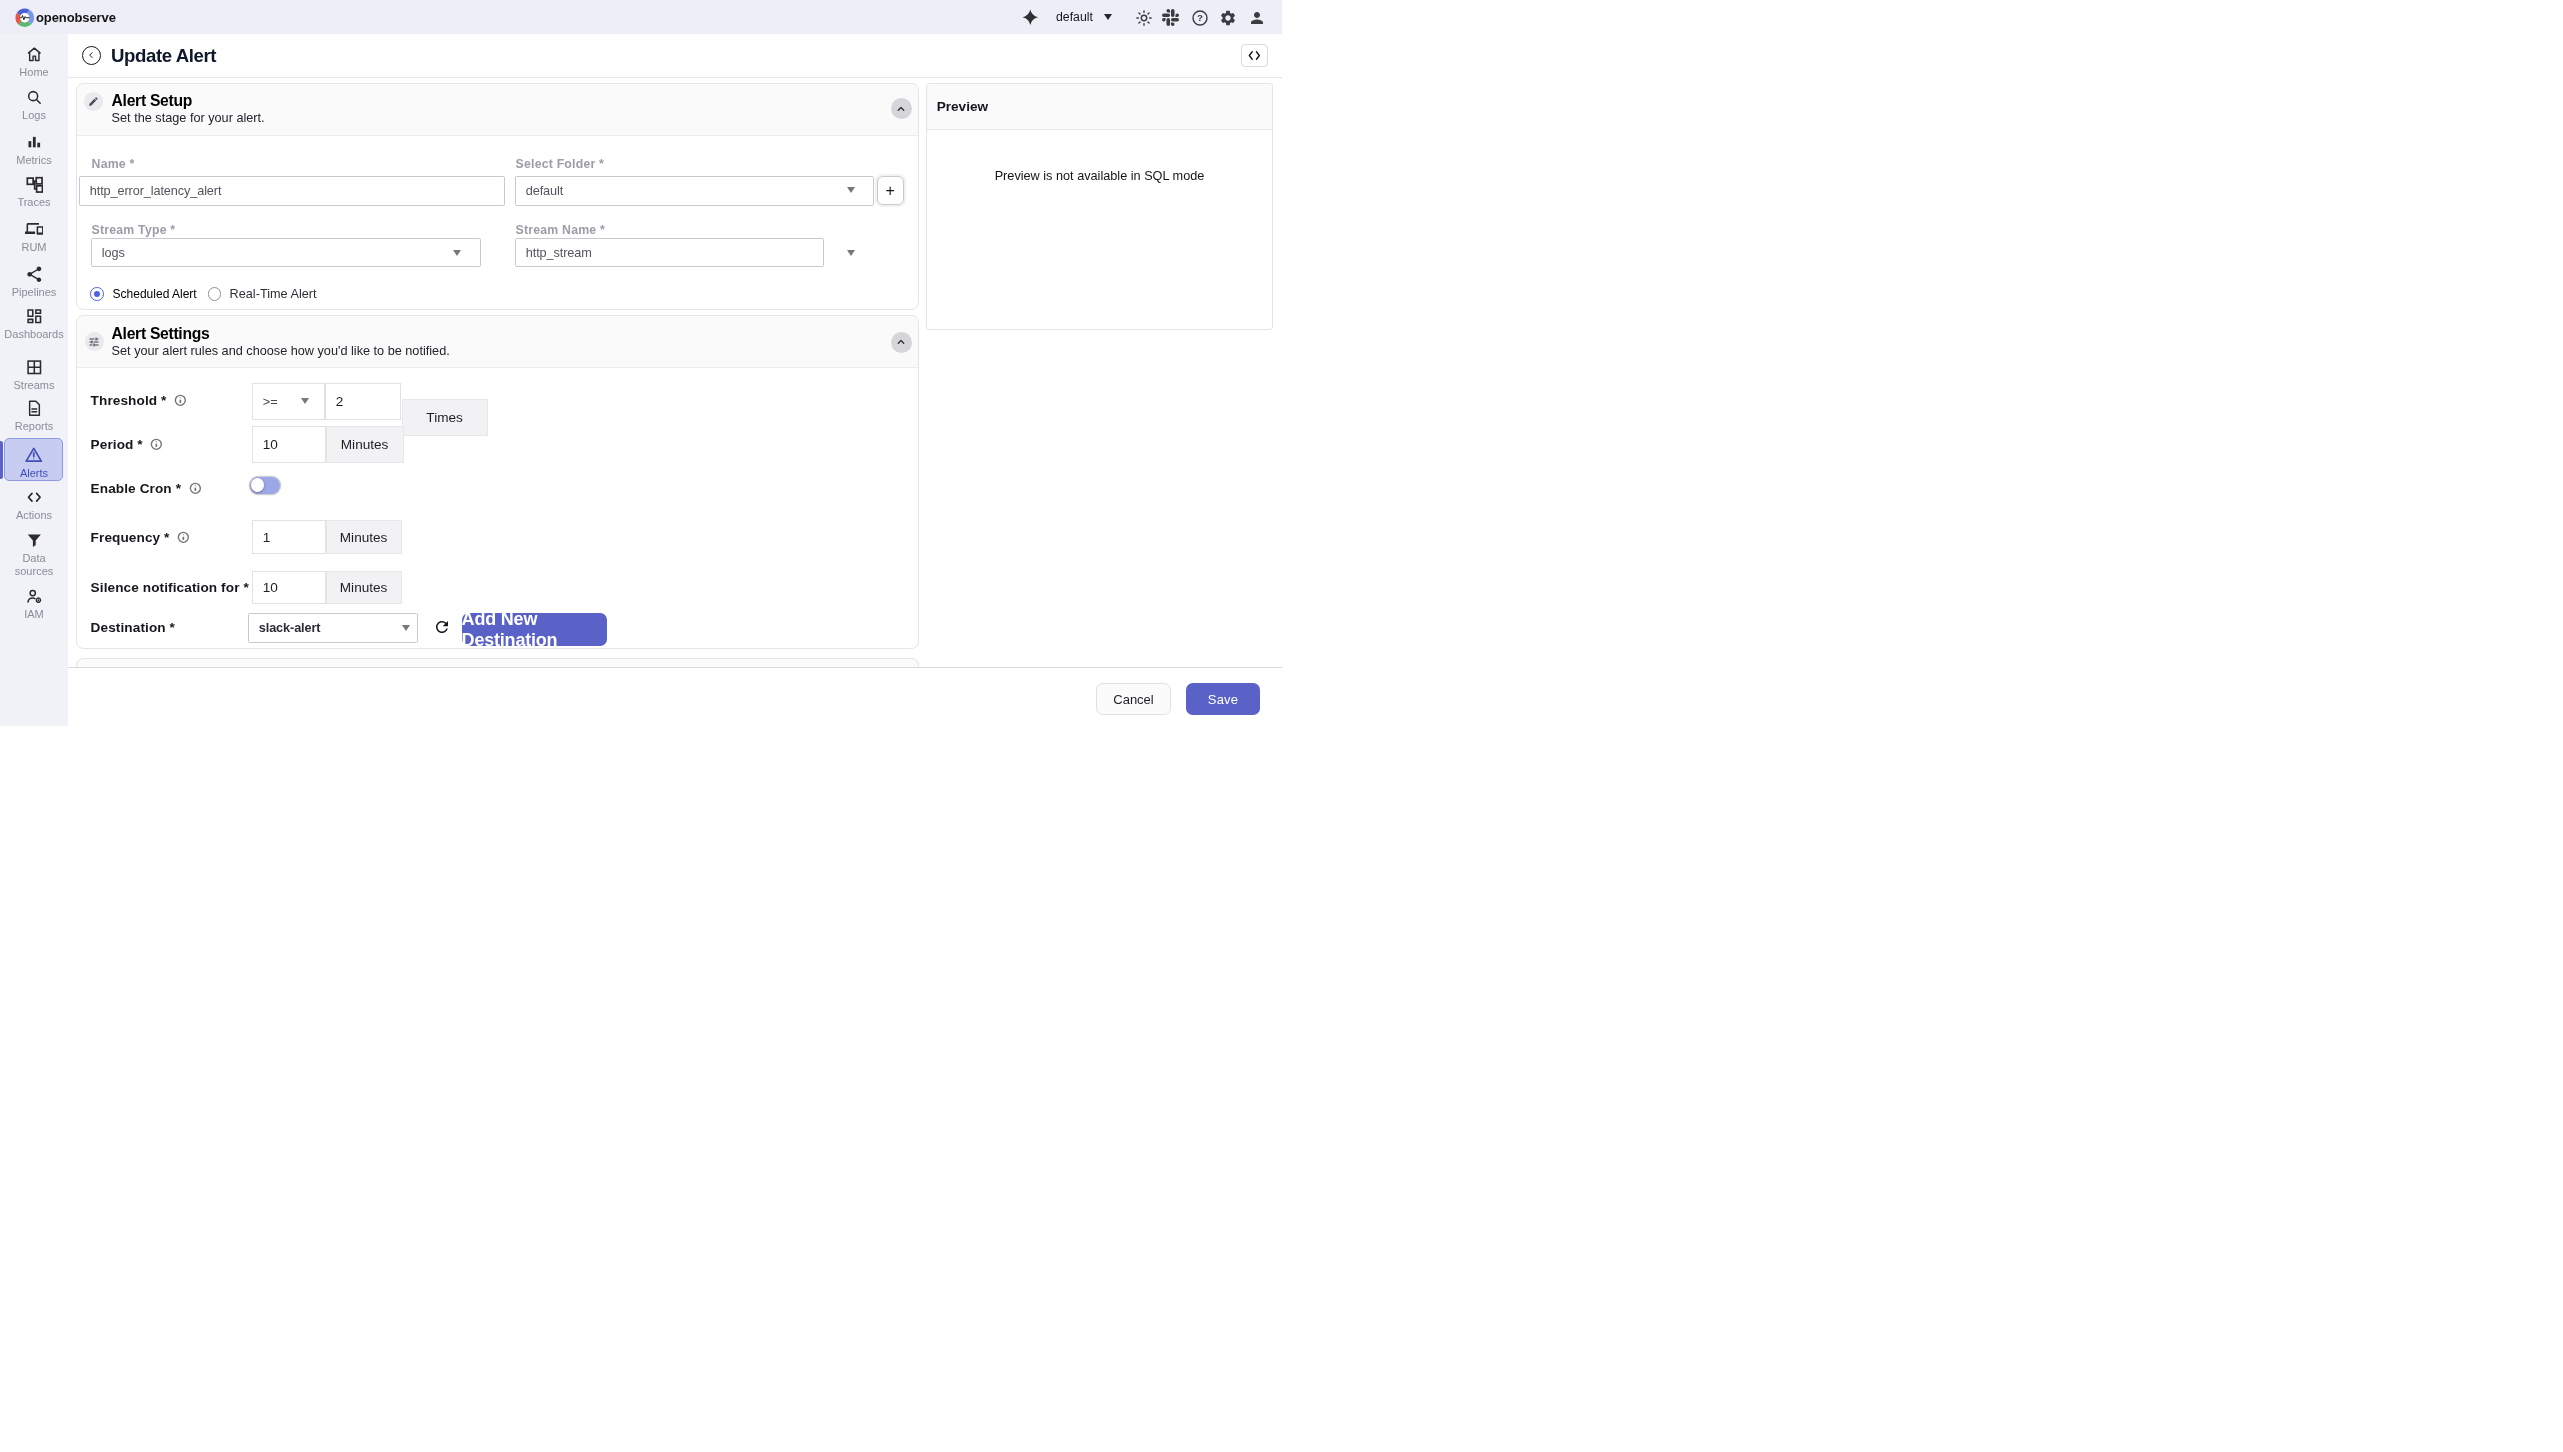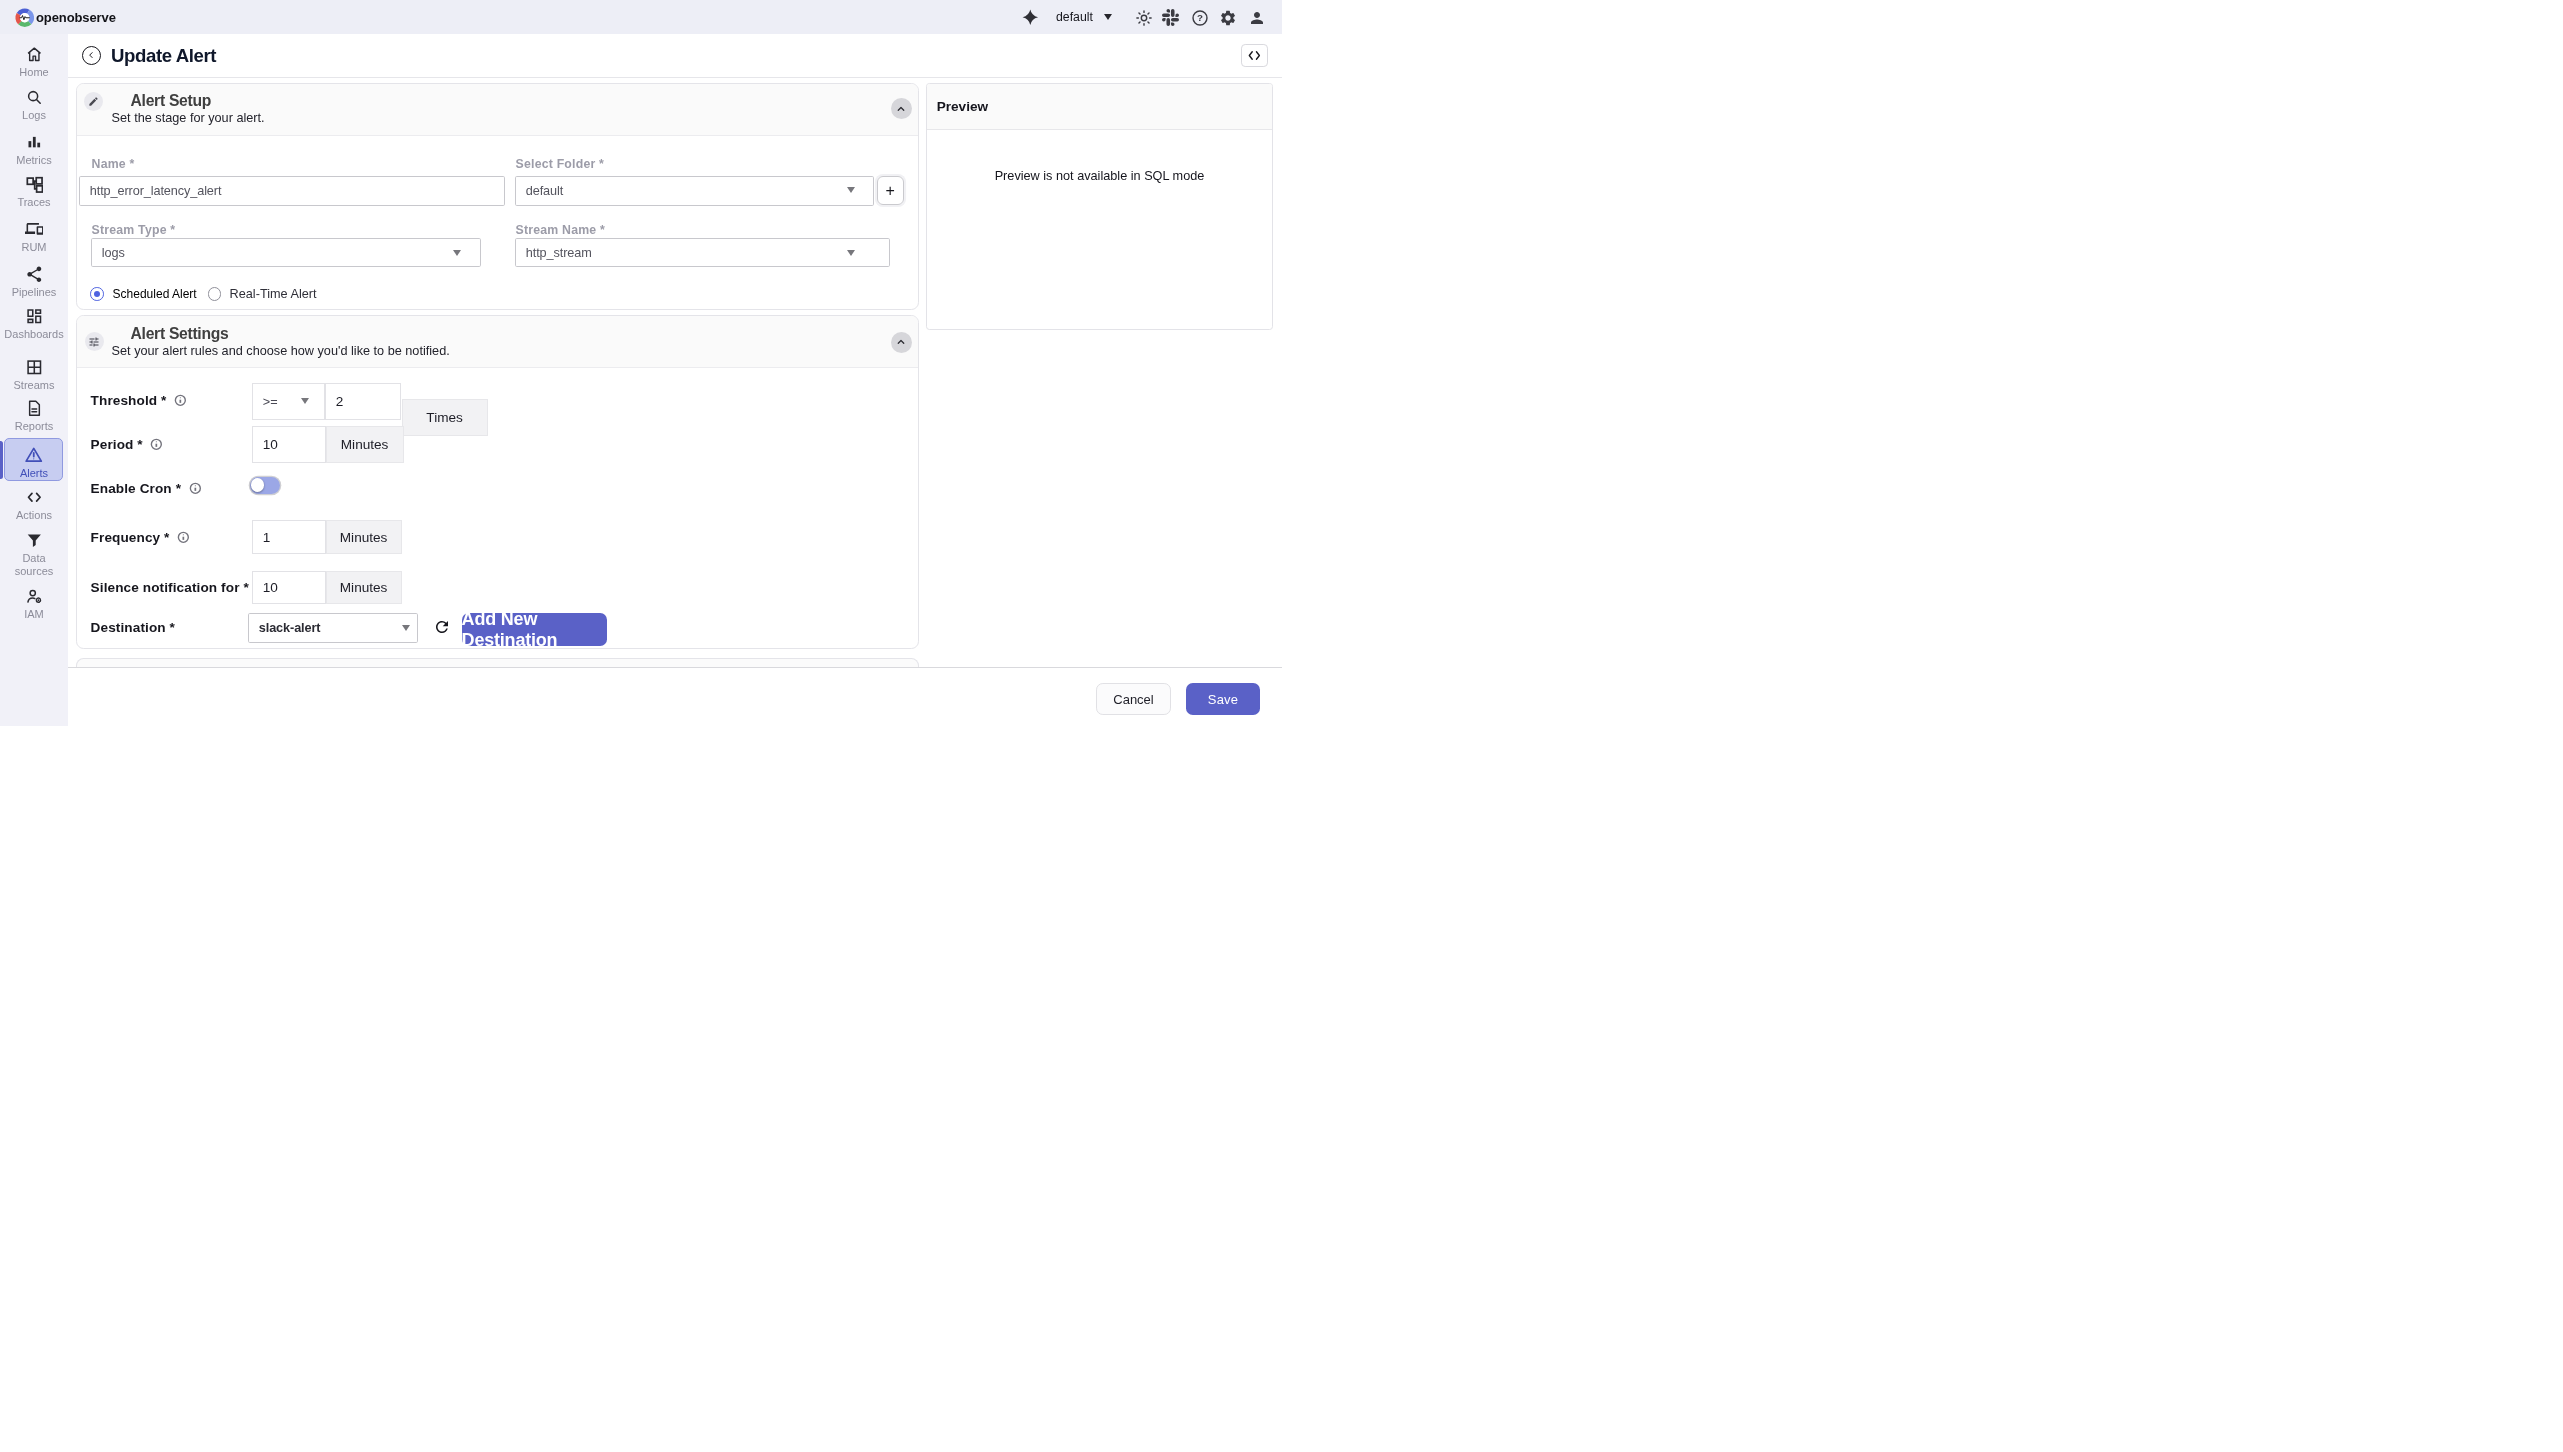--- a/index.html
+++ b/index.html
@@ -21,21 +21,21 @@
 
 #main { position:absolute; left:68px; top:34px; width:1214px; height:692px; background:#fff; }
 #backbtn { position:absolute; left:13.7px; top:11.6px; width:19px; height:19px; border:1.4px solid #17171d; border-radius:50%; display:flex; align-items:center; justify-content:center; }
 #pgtitle { position:absolute; left:43px; top:11px; font-size:18.6px; font-weight:700; color:#0f172a; letter-spacing:-0.4px; }
 #codebtn { position:absolute; left:1173px; top:10.2px; width:27px; height:23px; border:0.8px solid #d9d9de; border-radius:4.2px; display:flex; align-items:center; justify-content:center; background:#fff; }
 #titlediv { position:absolute; left:0; top:43px; width:1214px; height:0; border-top:0.8px solid #e6e6ea; }
 
 .card { position:absolute; left:7.6px; width:843px; background:#fff; border:0.8px solid #e4e4e9; border-radius:7.6px; }
 .cardhead { position:absolute; left:0; top:0; width:100%; background:#fafafa; border-bottom:0.8px solid #ececef; border-radius:6.8px 6.8px 0 0; }
 .iccirc { position:absolute; width:19px; height:19px; border-radius:50%; background:#e9e9ee; display:flex; align-items:center; justify-content:center; }
-.ctitle { position:absolute; left:35px; font-size:15.7px; font-weight:700; color:#404040; letter-spacing:-0.3px;margin-left:19px; }
+.ctitle { position:absolute; left:35px; font-size:15.7px; font-weight:700; color:#000000; letter-spacing:-0.3px; }
 .csub { position:absolute; left:35px; font-size:12.7px; color:#23232c; }
 .collbtn { position:absolute; width:21px; height:21px; border-radius:50%; background:#d6d6da; display:flex; align-items:center; justify-content:center; }
 .flabel { position:absolute; font-size:12.3px; font-weight:700; color:#9c9ca8; letter-spacing:0.2px; }
 .finput { position:absolute; border:0.8px solid #c8c8cd; border-radius:1.7px; background:#fff; display:flex; align-items:center; font-size:12.7px; letter-spacing:-0.1px; color:#54545e; padding-left:10.2px; }
 .caret { width:0; height:0; border-left:4.7px solid transparent; border-right:4.7px solid transparent; border-top:6px solid #77777c; position:absolute; }
 .slabel { position:absolute; display:flex; align-items:center; height:18.6px; font-size:13.6px; font-weight:700; color:#16161d; letter-spacing:0.1px; }
 .slabel svg { margin-left:7.6px; }
 .densebox { position:absolute; display:flex; align-items:center; font-size:13.6px; }
 .dwhite { background:#fff; border:0.8px solid #e2e2e6; color:#1d1d26; padding-left:10.2px; }
 .dgrey { background:#f2f2f4; border:0.8px solid #e7e7ea; color:#1d1d26; justify-content:center; }
@@ -223,21 +223,21 @@
     <div class="finput" style="left:2px;top:92px;width:426px;height:30px">http_error_latency_alert</div>
     <div class="flabel" style="left:439px;top:73px">Select Folder *</div>
     <div class="finput" style="left:438px;top:92px;width:359px;height:30px">default</div>
     <div class="caret" style="left:770px;top:103px"></div>
     <div style="position:absolute;left:800px;top:92px;width:27px;height:29px;border:0.8px solid #cacace;border-radius:6px;box-shadow:0 0 0 2.1px #f1f1f4;display:flex;align-items:center;justify-content:center;font-size:16px;color:#17171d;">+</div>
 
     <div class="flabel" style="left:15px;top:139px">Stream Type *</div>
     <div class="finput" style="left:14px;top:154px;width:390px;height:29px">logs</div>
     <div class="caret" style="left:376px;top:166px"></div>
     <div class="flabel" style="left:439px;top:139px">Stream Name *</div>
-    <div class="finput" style="left:438px;top:154px;width:375px;height:29px">http_stream</div>
+    <div class="finput" style="left:438px;top:154px;width:309px;height:29px">http_stream</div>
     <div class="caret" style="left:770px;top:166px"></div>
 
     <div style="position:absolute;left:13.6px;top:203px;width:13.6px;height:13.6px;border:1.7px solid #4f63e0;border-radius:50%;"></div>
     <div style="position:absolute;left:17.4px;top:207px;width:6px;height:6px;background:#4f63e0;border-radius:50%;"></div>
     <div style="position:absolute;left:36px;top:203px;font-size:12px;color:#000000;">Scheduled Alert</div>
     <div style="position:absolute;left:131px;top:203px;width:13.6px;height:13.6px;border:1.7px solid #90909a;border-radius:50%;"></div>
     <div style="position:absolute;left:153px;top:203px;font-size:12.7px;color:#2f2f38;">Real-Time Alert</div>
   </div>
 
   <div class="card" style="top:281px;height:334px">

